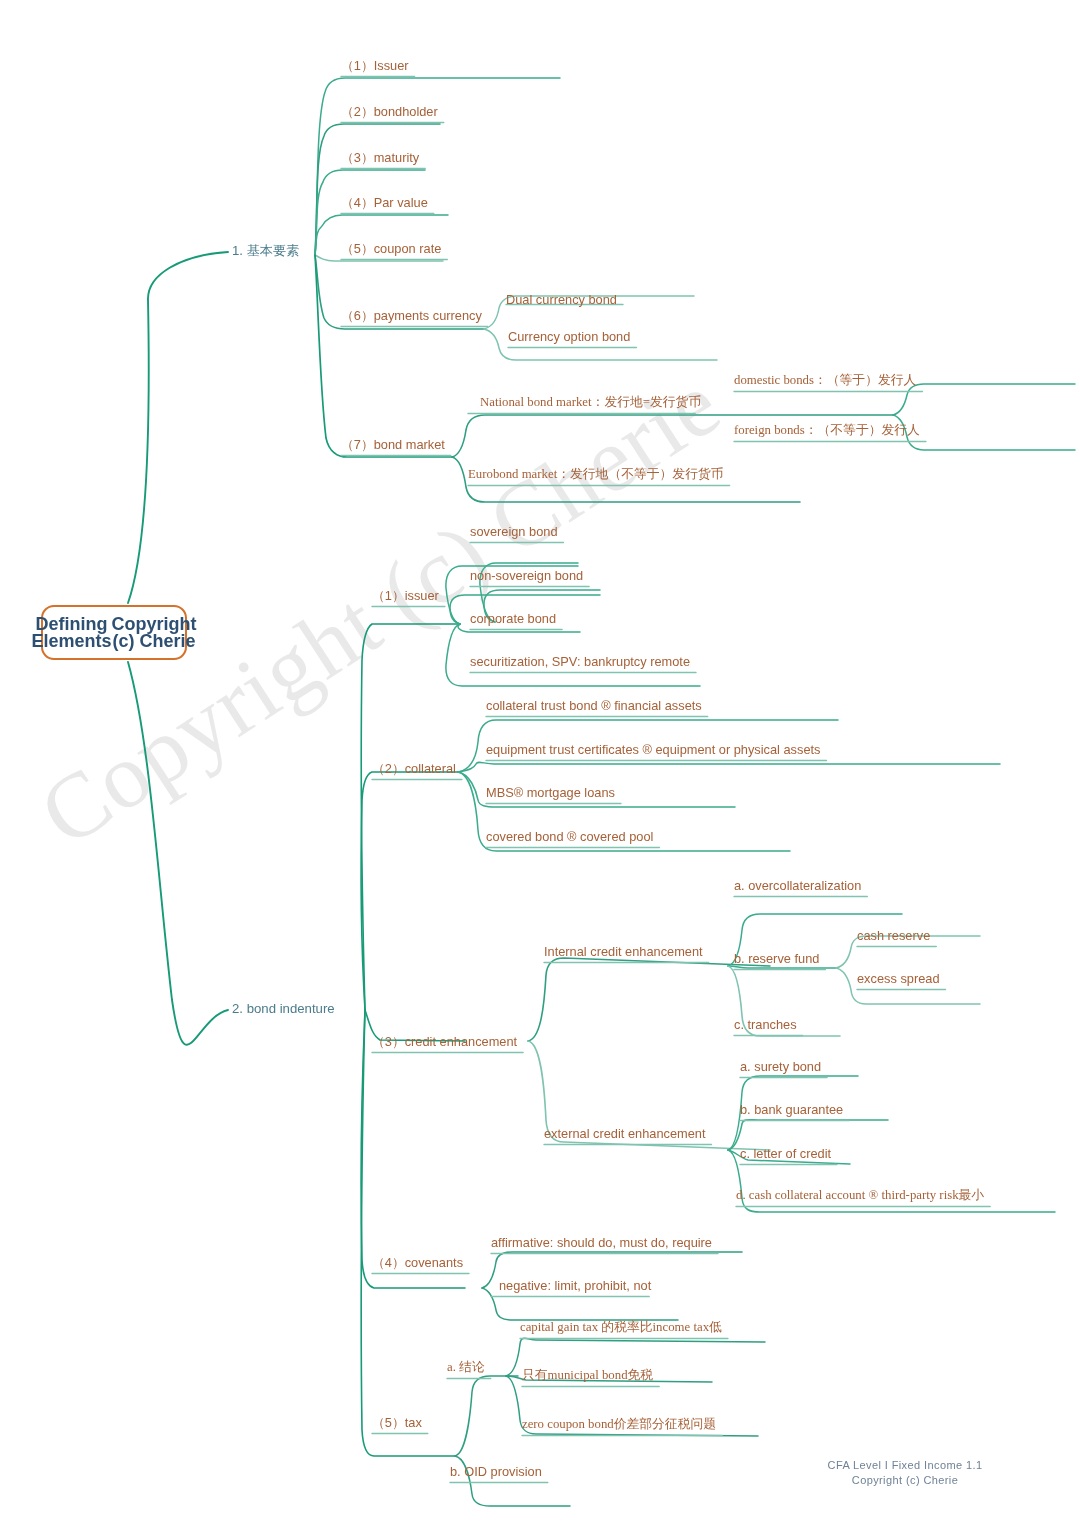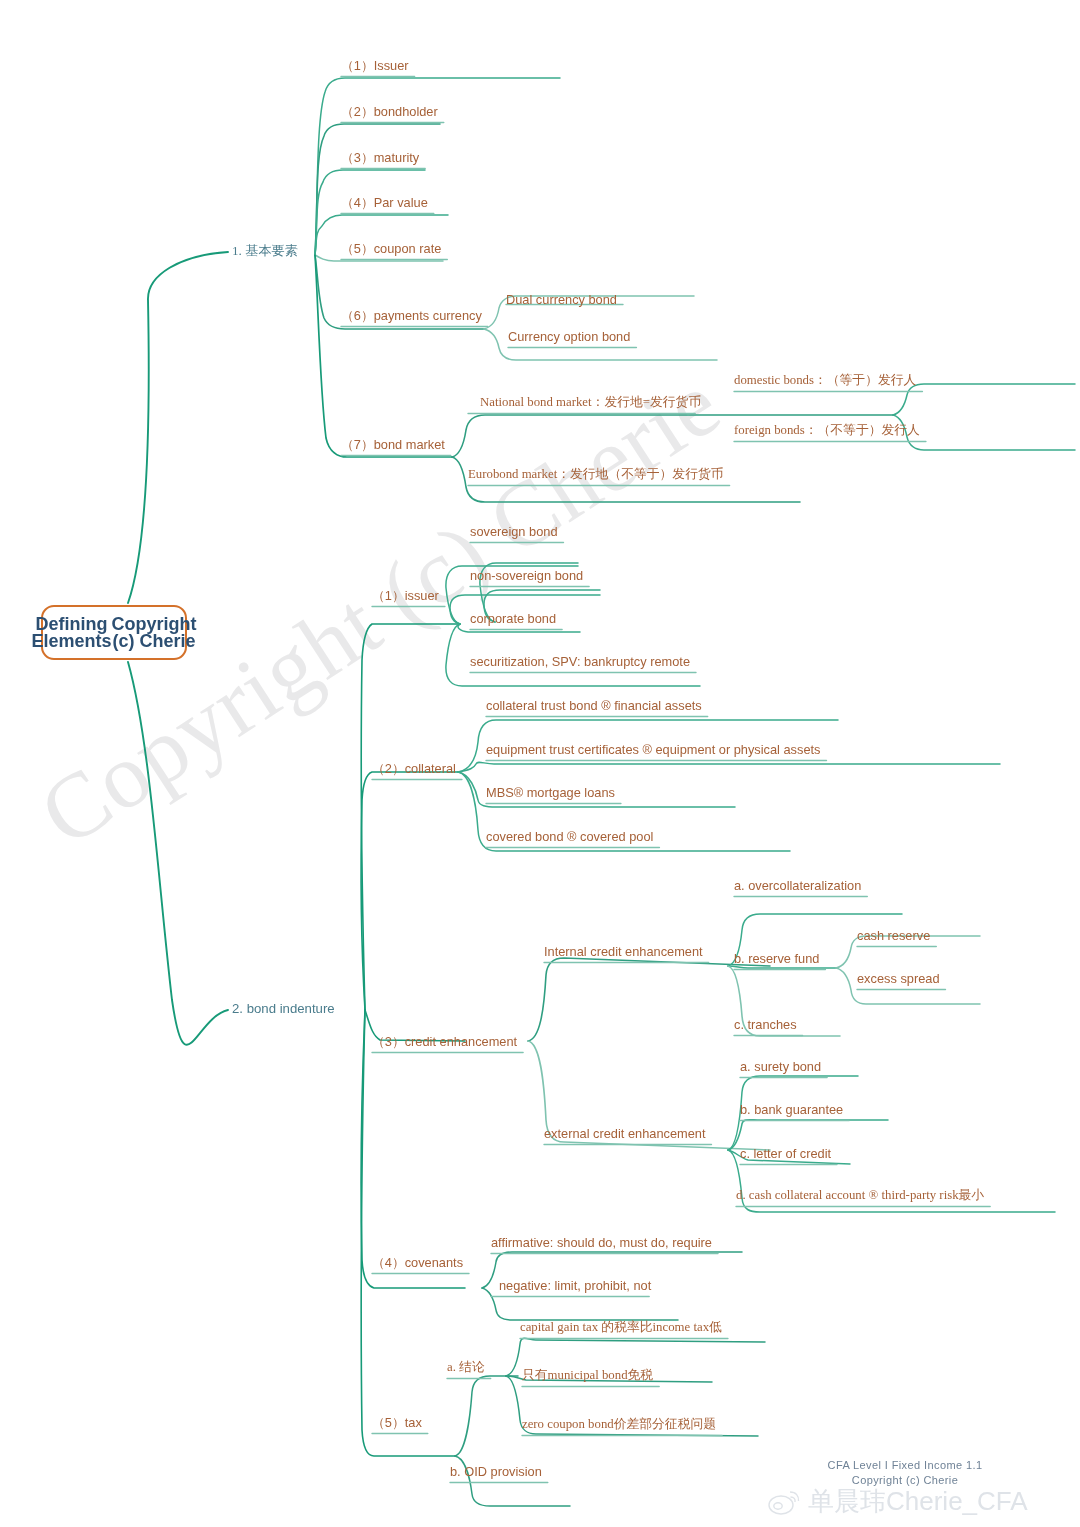--- a/index.html
+++ b/index.html
@@ -93,21 +93,21 @@
     white-space: nowrap;
     font-size: 12.8px;
     line-height: 15px;
     z-index: 3;
     color: #a66138;
   }
   .node.main {
     color: #4a7c8c;
     font-size: 13.2px;
   }
-  .node.cjk { font-family: Liberation Serif, serif; }
+  .node.cjk { font-family: Liberation Sans, sans-serif; }
   .mix-cjk { font-family: "Liberation Serif", serif; }
 </style>
 </head>
 <body>
 
 <div id="page">
 
   <div id="wm-diagonal">Copyright (c) Cherie</div>
 
   <svg id="wires" viewBox="0 0 1080 1527" xmlns="http://www.w3.org/2000/svg">
@@ -293,25 +293,14 @@
   <div class="node mix-cjk" style="left:520px; top:1320px;">capital gain tax 的税率比income tax低</div>
   <div class="node mix-cjk" style="left:522px; top:1368px;">只有municipal bond免税</div>
   <div class="node mix-cjk" style="left:522px; top:1417px;">zero coupon bond价差部分征税问题</div>
   <div class="node" style="left:450px; top:1464px;">b. OID provision</div>
 
   <div id="footer-credit">
     <div>CFA Level I Fixed Income 1.1</div>
     <div>Copyright (c) Cherie</div>
   </div>
 
-  <div id="wm-weibo">
-    <span>
-      <svg width="34" height="28" viewBox="0 0 34 28" fill="none" stroke="#dfe3e8" stroke-width="1.4">
-        <ellipse cx="13" cy="17" rx="12" ry="9"></ellipse>
-        <ellipse cx="10" cy="18" rx="4.2" ry="3.2"></ellipse>
-        <path d="M22 4 C28 4 31 8 30.5 13"></path>
-        <path d="M22.5 9 C26 9 27.5 11 27 14"></path>
-      </svg>
-    </span>
-    <span>单晨玮Cherie_CFA</span>
-  </div>
 
 </div>
 
 </body></html>

